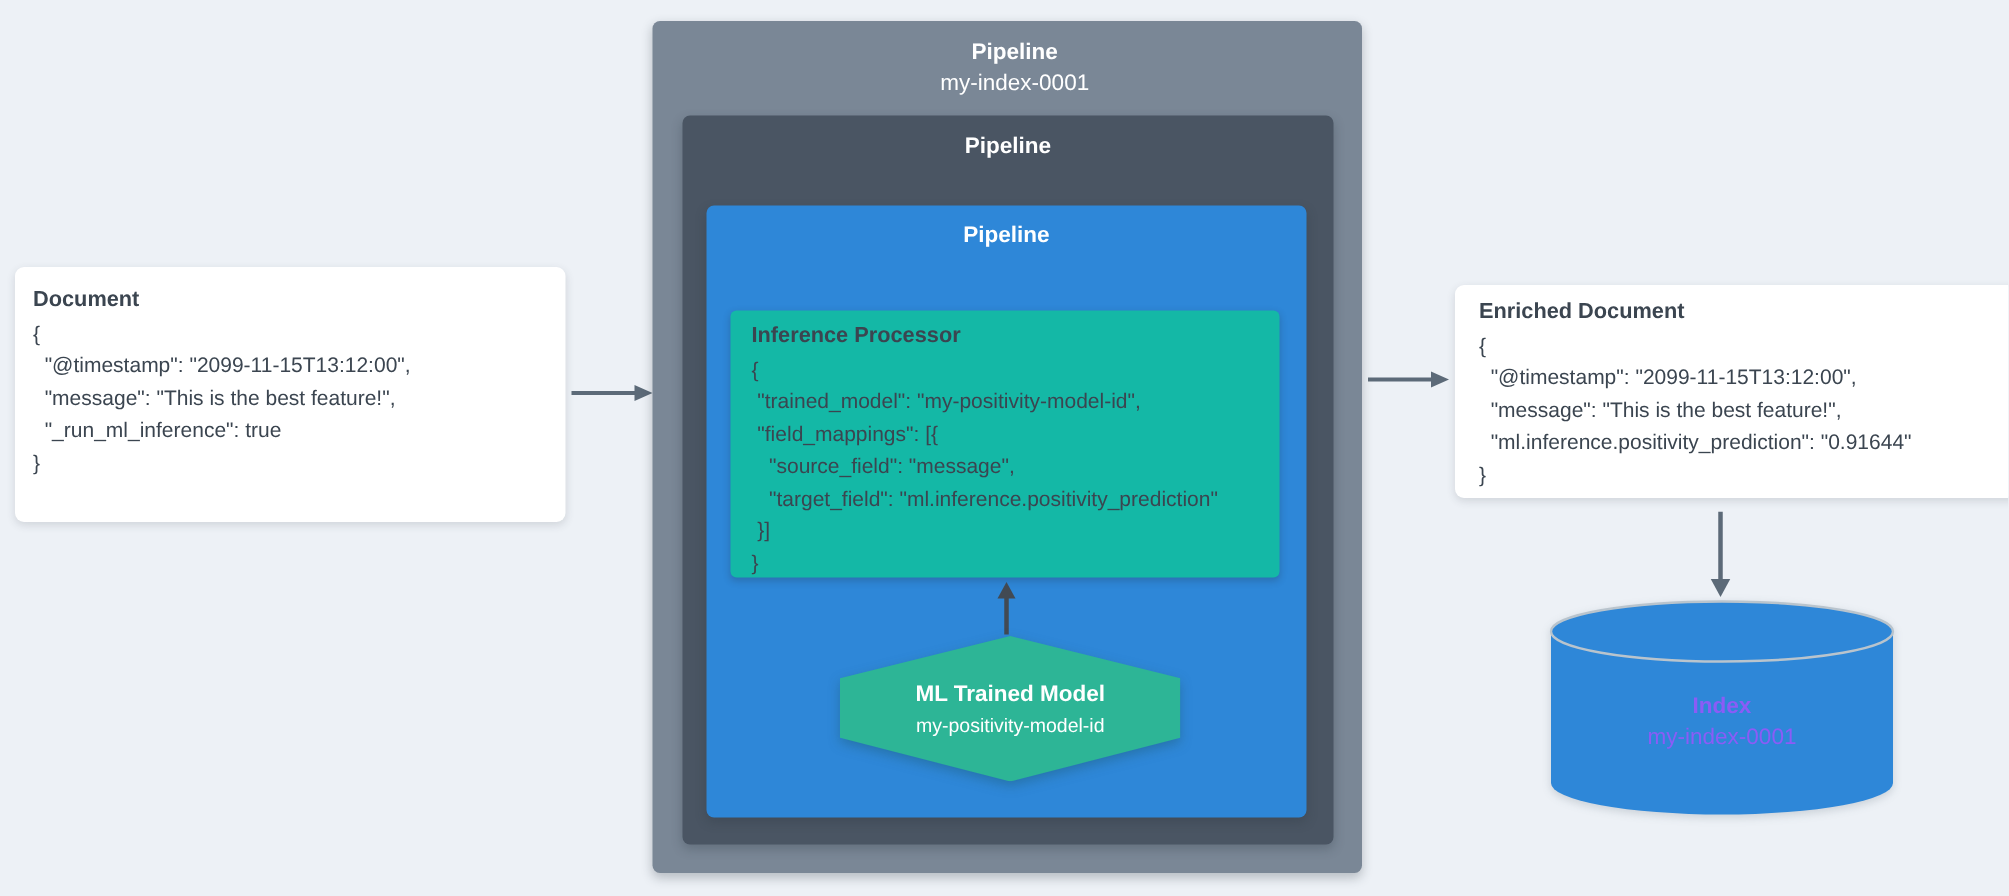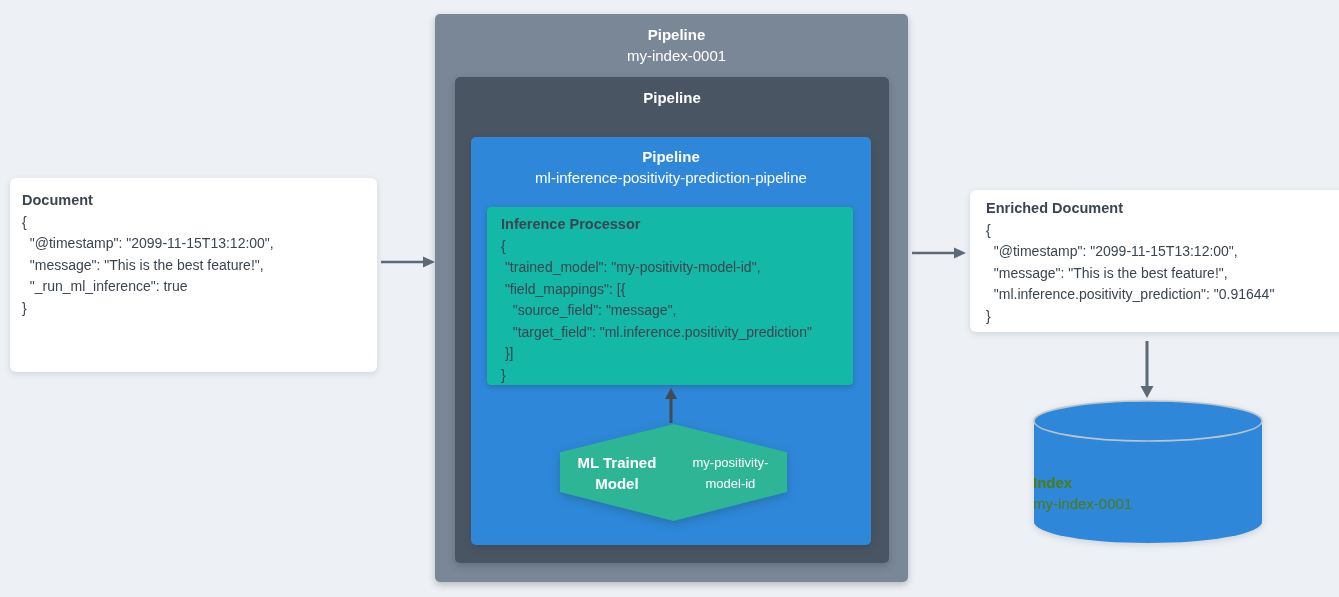--- a/index.html
+++ b/index.html
@@ -7,21 +7,21 @@
     position:relative;width:1339px;height:597px;background:#edf1f6;
     font-family:"Liberation Sans",sans-serif;overflow:hidden;color:#3b4550;
   }
   
   .card{
     position:absolute;background:#ffffff;border-radius:6px;
     box-shadow:0 2px 6px rgba(55,65,75,.16);box-sizing:border-box;
   }
   .card-title{font-weight:bold;font-size:14.5px;line-height:21.5px;white-space:pre;}
   .code-line{font-size:14px;line-height:21.5px;white-space:pre;}
-  #document-card{left:10px;top:178px;width:367px;height:194px;padding:12px 12px;}
+  #document-card{left:10px;top:178px;width:367px;height:170px;padding:12px 12px;}
   #enriched-card{left:970px;top:190px;width:393px;height:142px;padding:8px 16px;}
 
   
   .pipeline{
     position:absolute;border-radius:5px;box-sizing:border-box;text-align:center;color:#ffffff;
     box-shadow:0 3px 7px rgba(40,50,60,.28);
   }
   .pl-label{font-weight:bold;font-size:15px;line-height:21px;}
   .pl-name{font-size:15px;line-height:21px;}
   #pipeline-outer{left:435px;top:14px;width:473px;height:568px;background:#7a8796;padding-top:10px;padding-left:10px;}
@@ -35,33 +35,33 @@
     box-shadow:0 2px 5px rgba(30,45,60,.25);
   }
   .proc-title{font-weight:bold;font-size:14.5px;line-height:21.5px;white-space:pre;}
 
   
   .hex-wrap{position:absolute;left:89px;top:287px;width:227px;height:97px;
     filter:drop-shadow(0 3px 4px rgba(20,70,70,.30));}
   .hex{
     width:100%;height:100%;background:#2db596;
     clip-path:polygon(50% 0,100% 29%,100% 70%,50% 100%,0 70%,0 29%);
-    display:flex;flex-direction:row;align-items:center;justify-content:center;color:#fff;
+    display:flex;flex-direction:column;align-items:center;justify-content:center;color:#fff;
   }
   .hex-title{font-weight:bold;font-size:15px;line-height:21px;}
   .hex-name{font-size:13px;line-height:21px;}
 
   
   .arrow{position:absolute;}
 
   
   #index-cylinder{position:absolute;left:1033px;top:400px;width:230px;height:145px;}
   #index-cylinder svg{display:block;filter:drop-shadow(0 2px 3px rgba(40,60,80,.18));}
   .cyl-text{
-    position:absolute;left:0;top:72px;width:230px;color:#4d7c0f;
+    position:absolute;left:0;top:60px;width:230px;text-align:center;color:#8b5cf6;
   }
   .cyl-title{font-weight:bold;font-size:15px;line-height:21px;}
   .cyl-name{font-size:15px;line-height:21px;}
 </style>
 </head>
 <body>
 
 <div class="canvas">
 
   <section class="card" id="document-card">
@@ -82,21 +82,20 @@
 
   <section class="pipeline" id="pipeline-outer">
     <div class="pl-label">Pipeline</div>
     <div class="pl-name">my-index-0001</div>
 
     <section class="pipeline" id="pipeline-middle">
       <div class="pl-label">Pipeline</div>
 
       <section class="pipeline" id="pipeline-inner">
         <div class="pl-label">Pipeline</div>
-        <div class="pl-name">ml-inference-positivity-prediction-pipeline</div>
 
         <div id="inference-processor">
           <div class="proc-title">Inference Processor</div>
           <div>
               <div class="code-line">{</div>
               <div class="code-line"> "trained_model": "my-positivity-model-id",</div>
               <div class="code-line"> "field_mappings": [{</div>
               <div class="code-line">   "source_field": "message",</div>
               <div class="code-line">   "target_field": "ml.inference.positivity_prediction"</div>
               <div class="code-line"> }]</div>

